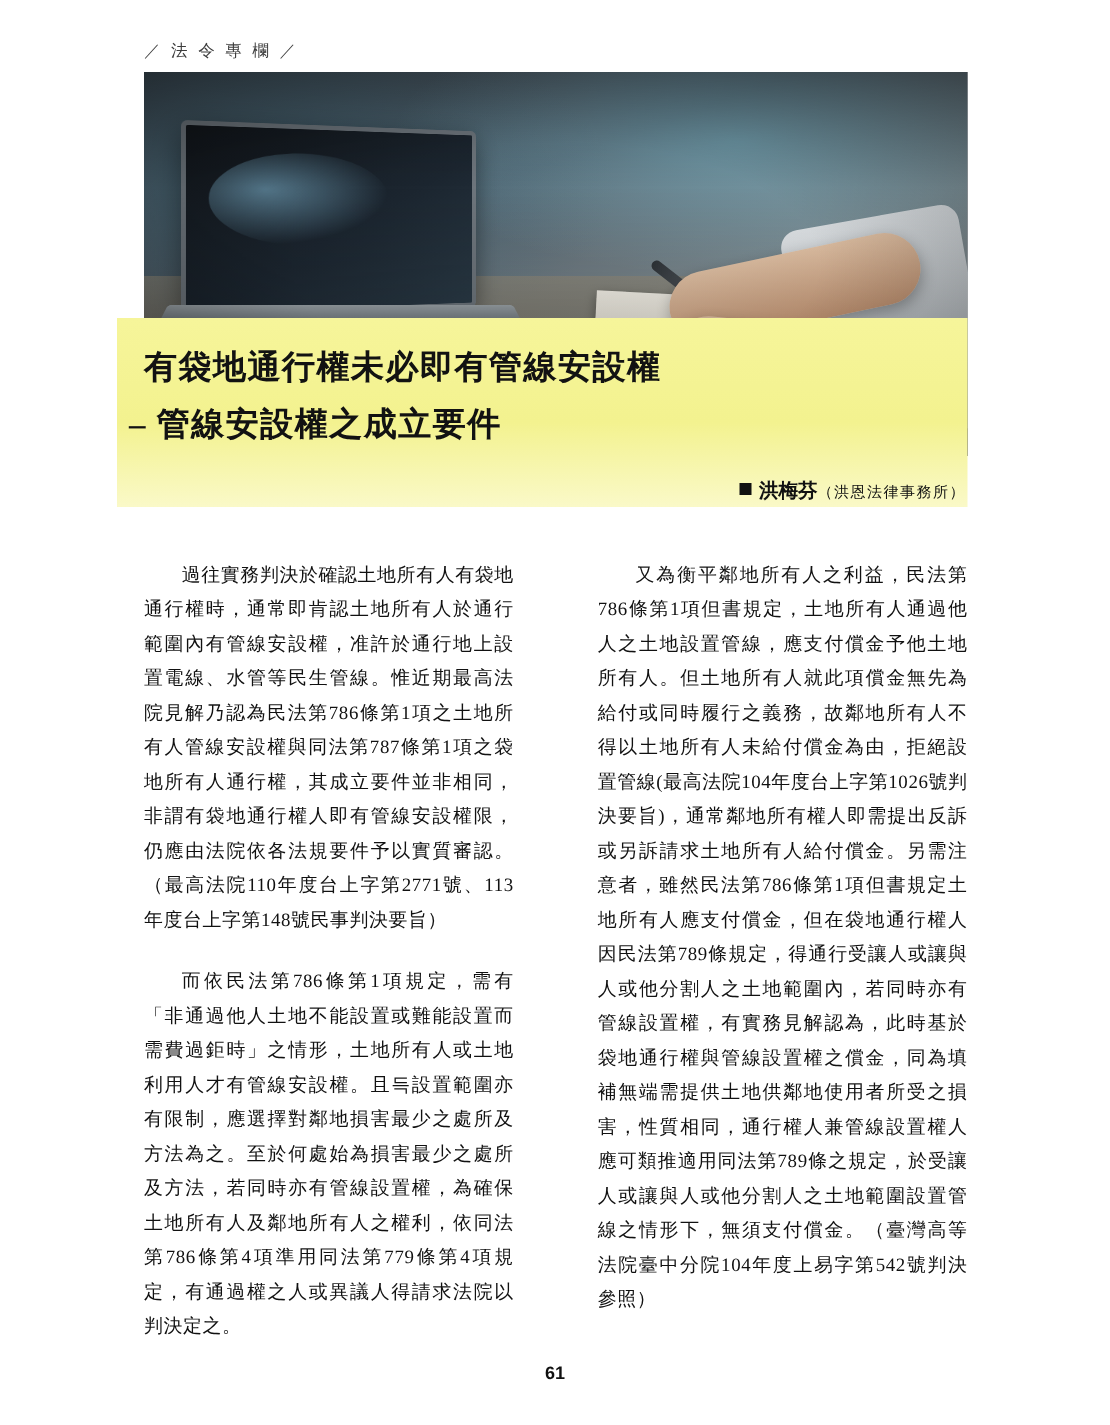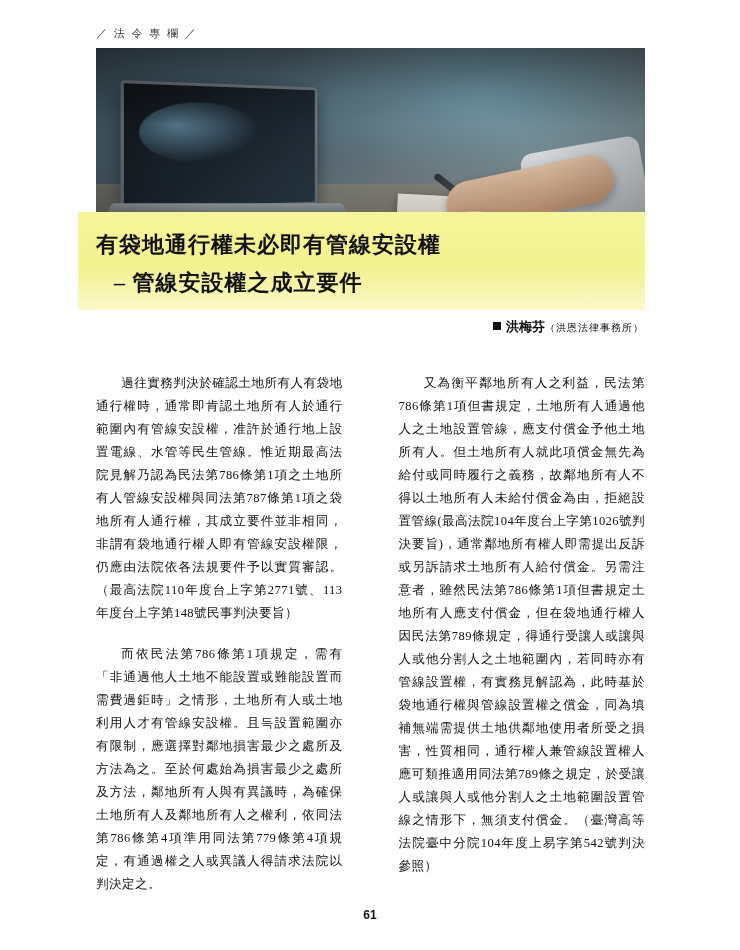--- a/index.html
+++ b/index.html
@@ -21,21 +21,21 @@
   }
 
   
   .kicker {
     position: absolute;
     left: 96px;
     top: 26px;
     font-size: 11px;
     letter-spacing: 2px;
     color: #3c3c3c;
-    font-family: Liberation Serif, serif;
+    font-family: Liberation Sans, sans-serif;
     white-space: nowrap;
   }
 
   
   .hero {
     position: absolute;
     left: 96px;
     top: 48px;
     width: 549px;
     height: 256px;
@@ -133,35 +133,35 @@
       linear-gradient(180deg, rgba(0,0,0,0.18), rgba(0,0,0,0) 30%, rgba(0,0,0,0.28)),
       radial-gradient(ellipse at 50% 50%, rgba(0,0,0,0) 45%, rgba(0,0,0,0.30) 100%);
   }
 
   
   .title-band {
     position: absolute;
     left: 78px;
     top: 212px;
     width: 567px;
-    height: 98px;
+    height: 126px;
     background: linear-gradient(180deg, #f6f59a 0%, #f3f28f 55%, #faf9c8 100%);
   }
   .title-line {
     position: absolute;
     left: 18px;
     font-weight: bold;
     color: #121212;
     font-size: 22px;
     letter-spacing: 1px;
     white-space: nowrap;
     font-family: "Liberation Serif", "DejaVu Serif", serif;
   }
   .title-line.l1 { top: 18px; }
-  .title-line.l2 { top: 56px; left: 36px; }
+  .title-line.l2 { top: 56px; left: 8px; }
 
   
   .byline {
     position: absolute;
     right: 96px;
     top: 318px;
     font-size: 12px;
     color: #111;
     white-space: nowrap;
     font-family: "Liberation Sans", "DejaVu Sans", sans-serif;
@@ -250,21 +250,21 @@
     <div class="title-line l2">– 管線安設權之成立要件</div>
   </div>
 
   <div class="byline">
     <span class="sq"></span><span class="author">洪梅芬</span><span class="affil">（洪恩法律事務所）</span>
   </div>
 
   <div class="columns">
     <div class="col">
       <p class="para indent">過往實務判決於確認土地所有人有袋地通行權時，通常即肯認土地所有人於通行範圍內有管線安設權，准許於通行地上設置電線、水管等民生管線。惟近期最高法院見解乃認為民法第786條第1項之土地所有人管線安設權與同法第787條第1項之袋地所有人通行權，其成立要件並非相同，非謂有袋地通行權人即有管線安設權限，仍應由法院依各法規要件予以實質審認。（最高法院110年度台上字第2771號、113年度台上字第148號民事判決要旨）</p>
-      <p class="para indent">而依民法第786條第1項規定，需有「非通過他人土地不能設置或難能設置而需費過鉅時」之情形，土地所有人或土地利用人才有管線安設權。且득設置範圍亦有限制，應選擇對鄰地損害最少之處所及方法為之。至於何處始為損害最少之處所及方法，鄰地所有人與有異議時，為確保土地所有人及鄰地所有人之權利，依同法第786條第4項準用同法第779條第4項規定，有通過權之人或異議人得請求法院以判決定之。</p>
+      <p class="para indent">而依民法第786條第1項規定，需有「非通過他人土地不能設置或難能設置而需費過鉅時」之情形，土地所有人或土地利用人才有管線安設權。且득設置範圍亦有限制，應選擇對鄰地損害最少之處所及方法為之。至於何處始為損害最少之處所及方法，若同時亦有管線設置權，為確保土地所有人及鄰地所有人之權利，依同法第786條第4項準用同法第779條第4項規定，有通過權之人或異議人得請求法院以判決定之。</p>
     </div>
     <div class="col">
       <p class="para indent">又為衡平鄰地所有人之利益，民法第786條第1項但書規定，土地所有人通過他人之土地設置管線，應支付償金予他土地所有人。但土地所有人就此項償金無先為給付或同時履行之義務，故鄰地所有人不得以土地所有人未給付償金為由，拒絕設置管線(最高法院104年度台上字第1026號判決要旨)，通常鄰地所有權人即需提出反訴或另訴請求土地所有人給付償金。另需注意者，雖然民法第786條第1項但書規定土地所有人應支付償金，但在袋地通行權人因民法第789條規定，得通行受讓人或讓與人或他分割人之土地範圍內，若同時亦有管線設置權，有實務見解認為，此時基於袋地通行權與管線設置權之償金，同為填補無端需提供土地供鄰地使用者所受之損害，性質相同，通行權人兼管線設置權人應可類推適用同法第789條之規定，於受讓人或讓與人或他分割人之土地範圍設置管線之情形下，無須支付償金。（臺灣高等法院臺中分院104年度上易字第542號判決參照）</p>
     </div>
   </div>
 
   <div class="page-number">61</div>
 </div>
 
 </body></html>

